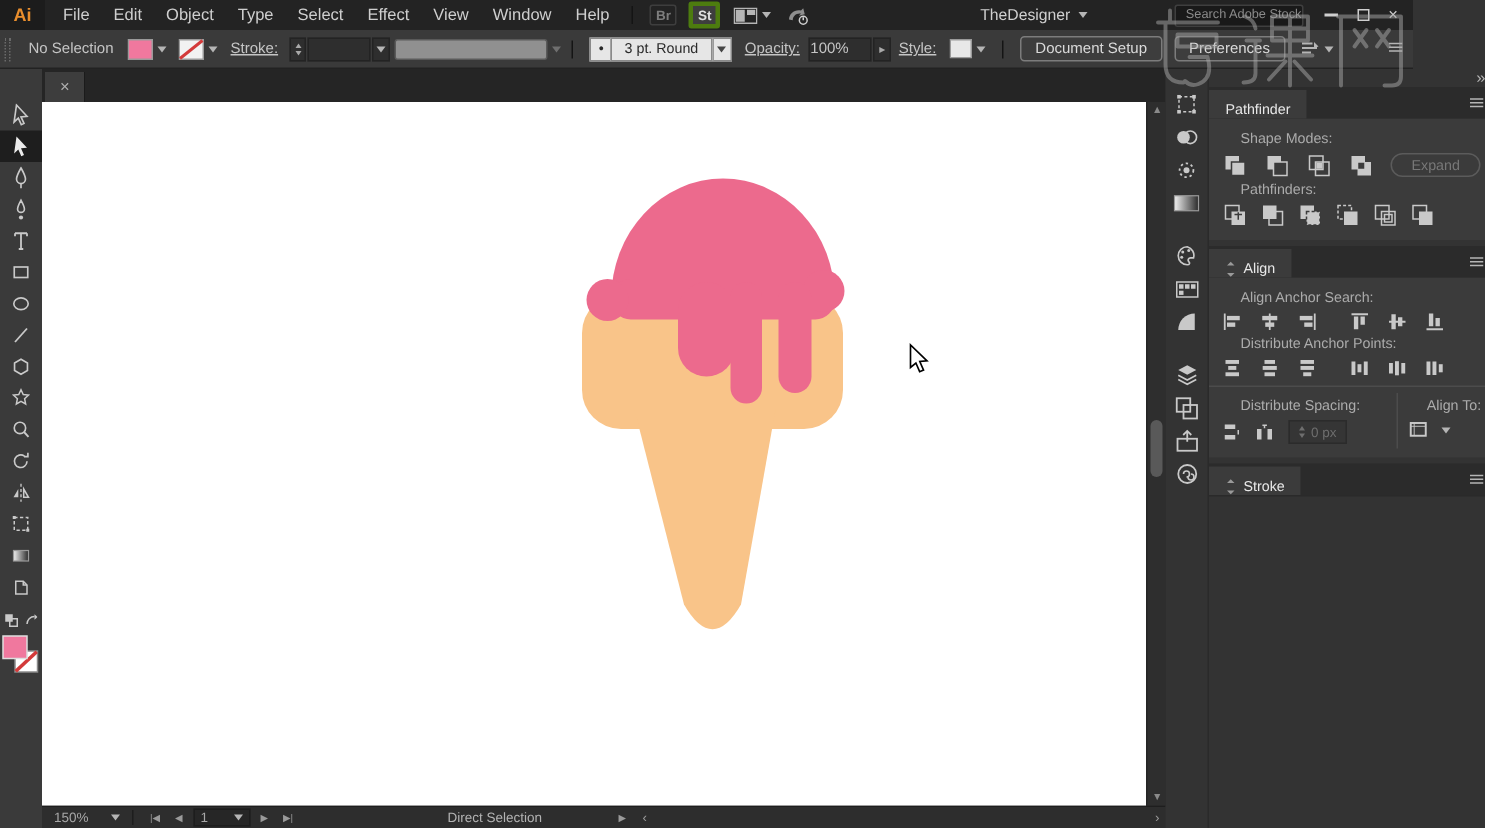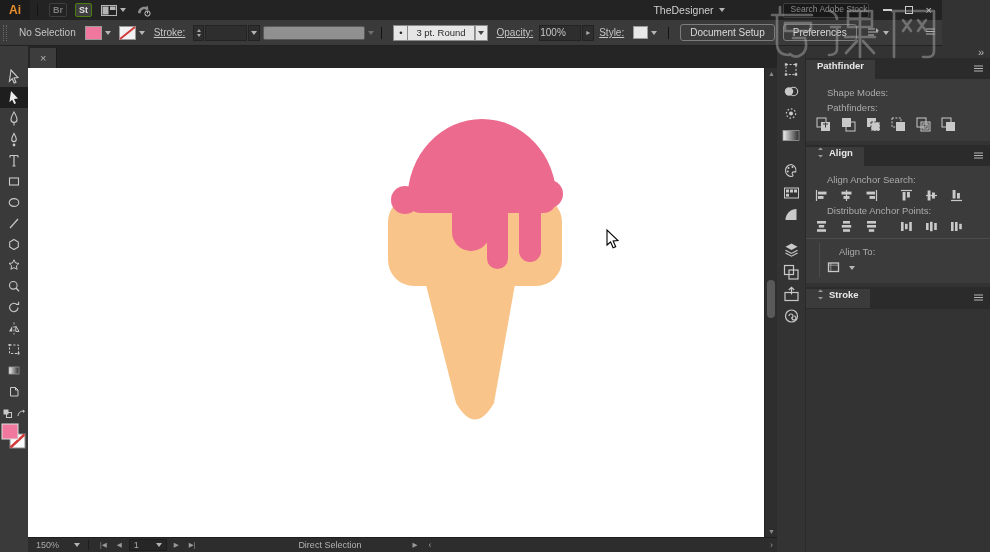--- a/index.html
+++ b/index.html
@@ -9,21 +9,21 @@
 svg{display:block}
 
 .menubar{height:20px;background:#232323;display:flex;align-items:center;font-size:11px;color:#cfcfcf}
 .logo{width:30px;height:20px;background:#1c1c1c;color:#e98e2d;font-weight:bold;font-size:12px;
   display:flex;align-items:center;justify-content:center}
 .menus{display:flex;margin-left:4px}
 .menus .mi{padding:0 8px;cursor:default}
 .mbdiv{width:1px;height:12px;background:#141414;margin:0 7px}
 .brst{font-size:9px;font-weight:bold;padding:1px 3px;border-radius:2px;margin:0 4px}
 .br{color:#7d7d7d;border:1px solid #3e3e3e}
-.st{color:#e0e0e0;border:1px solid #4d7c0f;background:#3e3e3e}
+.st{color:#e0e0e0;border:3px solid #4d7c0f;background:#3e3e3e}
 .mbicon{margin:0 5px;display:flex;align-items:center;gap:3px}
 .chev{width:0;height:0;border-left:3px solid transparent;border-right:3px solid transparent;border-top:4px solid #b5b5b5}
 .chev.dim{border-top-color:#6f6f6f}
 .workspace{margin-left:auto;display:flex;align-items:center;gap:5px;font-size:10.5px;color:#cfcfcf}
 .search{width:86px;height:15px;background:#191919;border:1px solid #3f3f3f;border-radius:2px;
   display:flex;align-items:flex-start;gap:3px;padding:0 4px;font-size:8.5px;color:#8b8b8b;margin-left:58px;overflow:hidden;white-space:nowrap}
 .winctl{display:flex;align-items:center;gap:13px;margin-left:14px;margin-right:10px;color:#cfcfcf}
 .wc-min{width:9px;height:2px;background:#cfcfcf}
 .wc-max{width:8px;height:8px;border:1.5px solid #cfcfcf}
 .wc-close{font-size:11px;line-height:10px}
@@ -82,22 +82,22 @@
 
 .rightdock{width:213px;background:#333;display:flex;flex:none}
 .iconstrip{width:29px;border-right:1px solid #2a2a2a;display:flex;flex-direction:column;align-items:center;
   padding-top:16px;gap:7px;flex:none}
 .dicon{width:22px;height:15px;display:flex;align-items:center;justify-content:center;flex:none}
 .dgap{height:6px}
 .panelcol{flex:1;display:flex;flex-direction:column;position:relative}
 .collapse{position:absolute;top:0;right:6px;color:#b5b5b5;font-size:11px;line-height:12px}
 .ptabs{height:21px;background:#2b2b2b;display:flex;align-items:flex-end;position:relative}
 .mt12{margin-top:12px}
-.ptab{height:19px;background:#3b3b3b;padding:0 11px;display:flex;align-items:flex-start;font-size:9.5px;
-  font-weight:bold;color:#e8e8e8;gap:5px}
+.ptab{height:19px;background:#3b3b3b;padding:0 11px;display:flex;align-items:flex-end;font-size:9.5px;
+  font-weight:normal;color:#e8e8e8;gap:5px}
 .pmenu{position:absolute;right:7px;top:7px}
 .pbody{background:#3b3b3b;padding:5px 9px 6px}
 .plabel{font-size:9.5px;color:#ababab;margin:3px 12px 4px;white-space:nowrap}
 .irow{display:flex;align-items:center;gap:12px;margin:2px 0 3px}
 .irow.tight{gap:9px}
 .g2{margin-left:10px}
 .ibtn{display:flex;align-items:center;justify-content:center}
 .expand{margin-left:auto;height:16px;border:1px solid #5b5b5b;border-radius:8px;padding:0 13px;color:#787878;
   font-size:9.5px;display:flex;align-items:center}
 .adiv{height:1px;background:#4c4c4c;margin:5px -9px 4px}
@@ -242,20 +242,31 @@
 <g id="menu-lines" stroke="#b5b5b5" stroke-width="1">
         <path d="M0 1 h9 M0 3.5 h9 M0 6 h9"></path>
       </g>
 </defs>
 </svg>
 
 <div class="app">
 
   <div class="menubar">
     <div class="logo">Ai</div>
+    <nav class="menus">
+      <span class="mi">File</span>
+      <span class="mi">Edit</span>
+      <span class="mi">Object</span>
+      <span class="mi">Type</span>
+      <span class="mi">Select</span>
+      <span class="mi">Effect</span>
+      <span class="mi">View</span>
+      <span class="mi">Window</span>
+      <span class="mi">Help</span>
+    </nav>
     <span class="mbdiv"></span>
     <span class="brst br">Br</span>
     <span class="brst st">St</span>
     <span class="mbicon">
       <svg width="16" height="11">
           <rect x="0.5" y="0.5" width="15" height="10" fill="none" stroke="#b5b5b5"></rect>
           <rect x="1.5" y="1.5" width="6" height="8" fill="#b5b5b5"></rect>
           <rect x="9" y="1.5" width="5.5" height="3.5" fill="#b5b5b5"></rect>
         </svg>
       <span class="chev"></span>
@@ -600,20 +611,43 @@
               <span>Pathfinder</span>
             </div>
           <span class="pmenu">
               <svg width="9" height="7">
                 <use href="#menu-lines"></use>
               </svg>
             </span>
         </div>
         <div class="pbody">
           <div class="plabel">Shape Modes:</div>
+          <div class="irow">
+            <span class="ibtn">
+                <svg width="16" height="15">
+                  <use href="#pf1"></use>
+                </svg>
+              </span>
+            <span class="ibtn">
+                <svg width="16" height="15">
+                  <use href="#pf2"></use>
+                </svg>
+              </span>
+            <span class="ibtn">
+                <svg width="16" height="15">
+                  <use href="#pf3"></use>
+                </svg>
+              </span>
+            <span class="ibtn">
+                <svg width="16" height="15">
+                  <use href="#pf4"></use>
+                </svg>
+              </span>
+            <span class="expand">Expand</span>
+          </div>
           <div class="plabel">Pathfinders:</div>
           <div class="irow tight">
             <span class="ibtn">
                 <svg width="16" height="15">
                   <use href="#pf5"></use>
                 </svg>
               </span>
             <span class="ibtn">
                 <svg width="16" height="15">
                   <use href="#pf6"></use>
@@ -717,20 +751,42 @@
                 </svg>
               </span>
             <span class="ibtn">
                 <svg width="13" height="13">
                   <use href="#di-r"></use>
                 </svg>
               </span>
           </div>
           <div class="adiv"></div>
           <div class="sprow">
+            <div class="spleft">
+              <div class="plabel">Distribute Spacing:</div>
+              <div class="irow tight">
+                <span class="ibtn">
+                    <svg width="13" height="13">
+                      <use href="#sp-h"></use>
+                    </svg>
+                  </span>
+                <span class="ibtn">
+                    <svg width="13" height="13">
+                      <use href="#sp-v"></use>
+                    </svg>
+                  </span>
+                <span class="stepbox">
+                  <span style="display:flex;flex-direction:column;gap:2px">
+                      <span class="tri-u" style="border-bottom-color:#6e6e6e"></span>
+                      <span class="tri-d" style="border-top-color:#6e6e6e"></span>
+                    </span>
+                  <span>0 px</span>
+                </span>
+              </div>
+            </div>
             <div class="spright">
               <div class="plabel">Align To:</div>
               <div class="irow tight">
                 <span class="ibtn">
                     <svg width="13" height="13">
                       <use href="#ab-icon"></use>
                     </svg>
                   </span>
                 <span class="chev"></span>
               </div>

